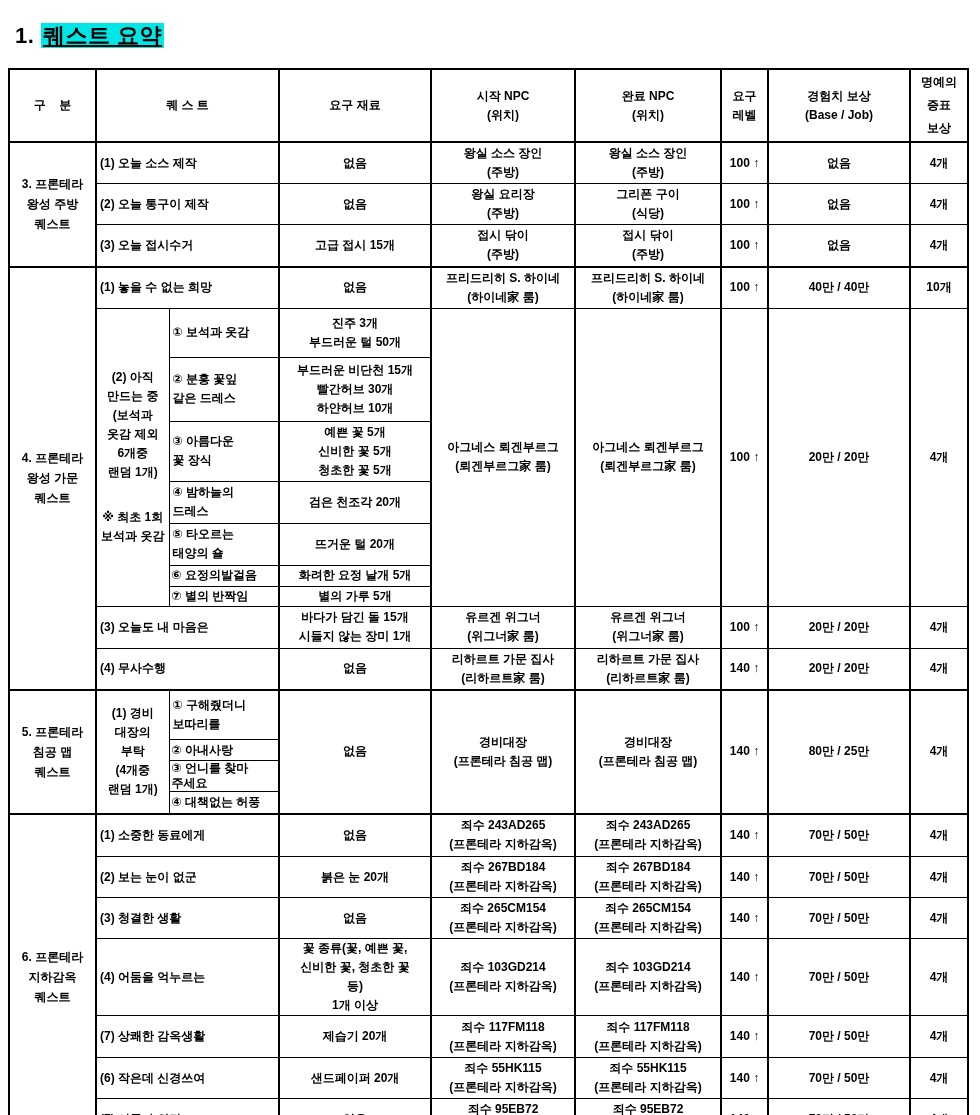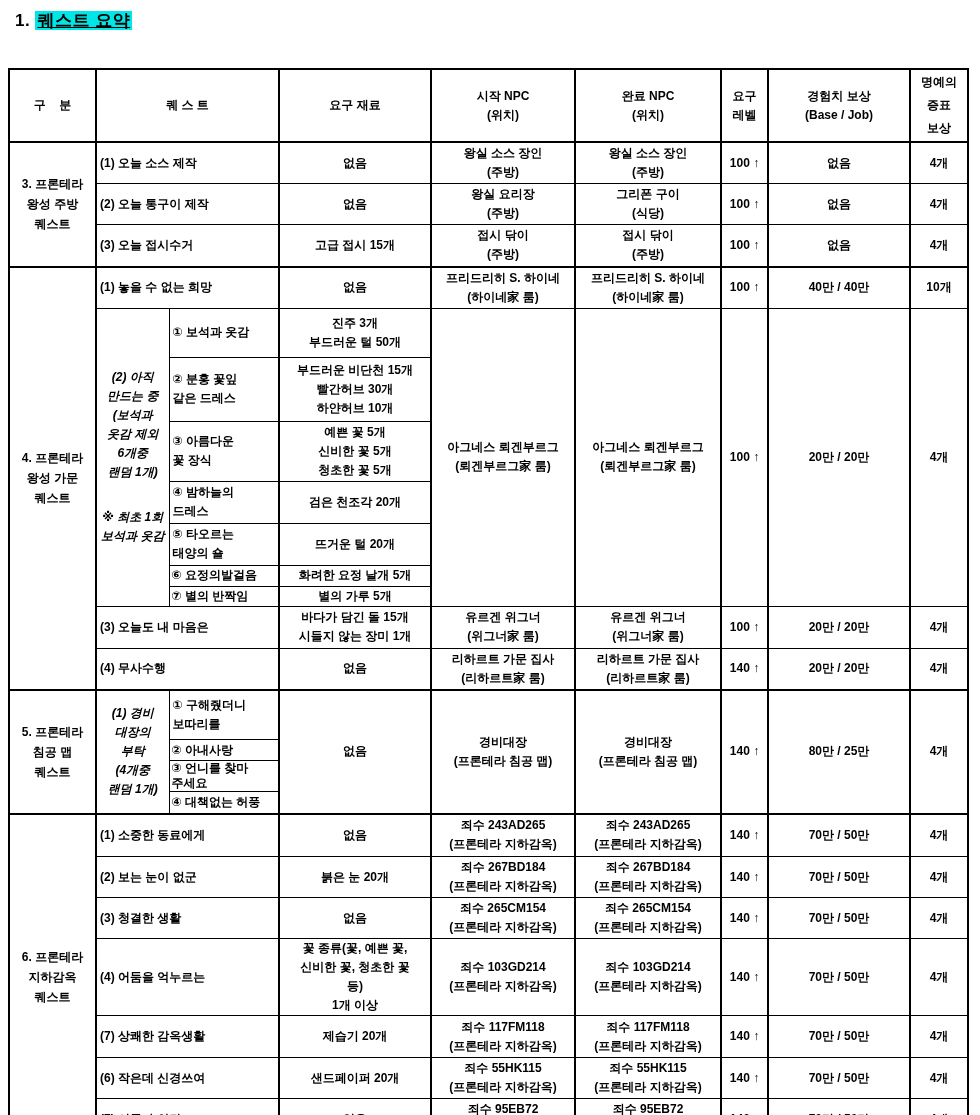--- a/index.html
+++ b/index.html
@@ -1,27 +1,27 @@
 <!DOCTYPE html>
 <html><head>
 <meta charset="utf-8">
 <style>
   html,body{margin:0;padding:0;background:#fff;}
   body{width:980px;height:1115px;position:relative;font-family:"Liberation Sans","DejaVu Sans",sans-serif;color:#000;}
-  .title{position:absolute;top:9px;left:15px;font-size:17px;font-weight:bold;letter-spacing:.5px;}
+  .title{position:absolute;top:21px;left:15px;font-size:22px;font-weight:bold;letter-spacing:.5px;}
   .hl{background:#00e5e5;text-decoration:underline;padding:0 2px;}
   table{position:absolute;top:68px;left:8px;border-collapse:collapse;table-layout:fixed;border:2px solid #000;}
   td{border:1px solid #000;border-left-width:2px;border-right-width:2px;font-size:12px;font-weight:bold;
      text-align:center;vertical-align:middle;padding:1px 3px;line-height:19px;}
   .prl{white-space:pre-line;}
   .pre{white-space:pre;}
   .left{text-align:left;}
   .st{border-top-width:2px;}            
   .hb{border-bottom-width:2px;}         
-  .thin-r{border-right-width:1px;font-style:italic;}      
+  .thin-r{border-right-width:1px;}      
   .thin-l{border-left-width:1px;}
   .grp{line-height:20px;}
   .note{margin-top:26px;}
 </style>
 </head>
 <body>
 
 <div class="title"><span>1. </span><span class="hl">퀘스트 요약</span></div>
 
 <table>

